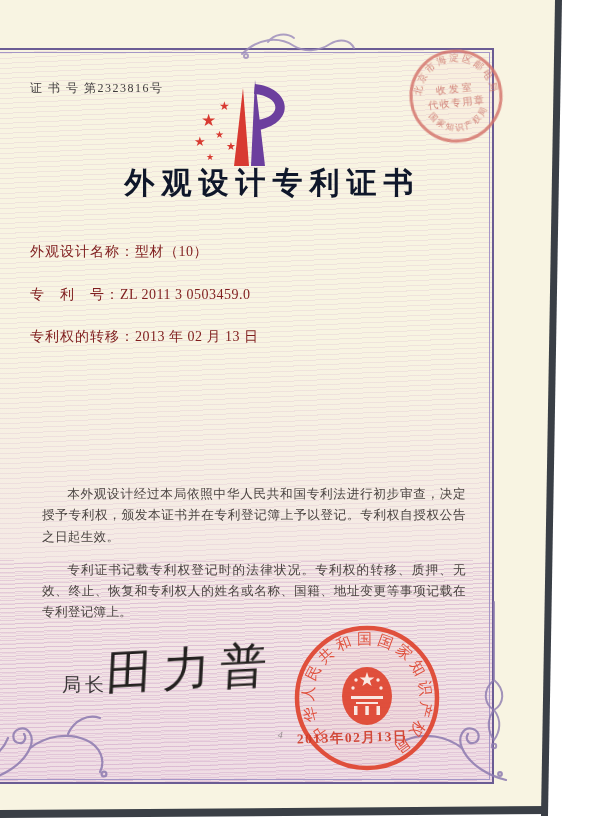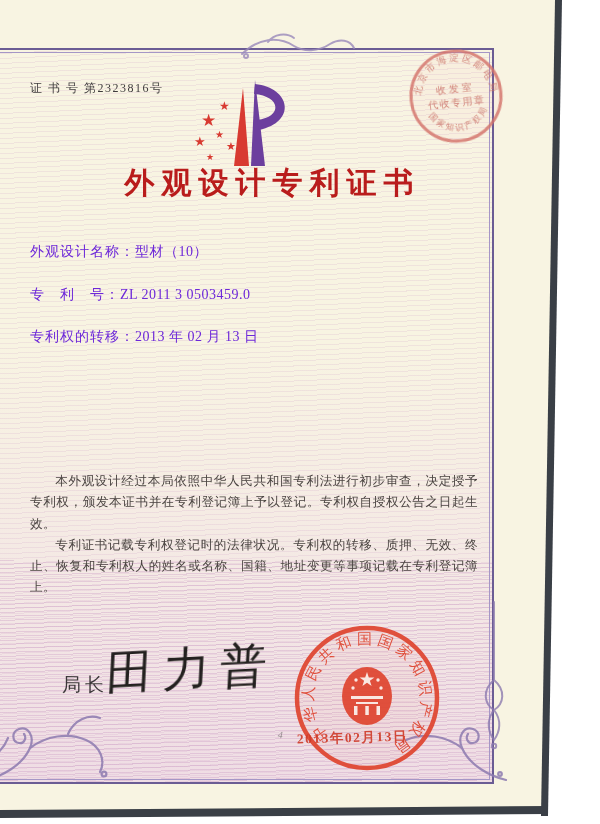--- a/index.html
+++ b/index.html
@@ -16,27 +16,27 @@
          background:repeating-linear-gradient(178deg,rgba(198,146,192,.34) 0 1px,transparent 1px 4px);}
   
   .cert-border{position:absolute;left:-14px;top:48px;width:504px;height:732px;
          border:2px solid #6b5c94;}
   .cert-border::after{content:"";position:absolute;inset:2px;border:1px solid #a596c6;}
   
   .edges{position:absolute;inset:0;pointer-events:none;}
   
   .cert-no{position:absolute;left:30px;top:80px;font-size:12px;letter-spacing:1.5px;color:#3f3b3d;}
   .title{position:absolute;left:0;top:163px;width:545px;text-align:center;
-         font-size:30px;font-weight:bold;letter-spacing:7px;color:#b91c1c;}
+         font-size:30px;font-weight:bold;letter-spacing:7px;color:#0f172a;}
   .fields{position:absolute;left:30px;top:243px;width:440px;}
-  .field{height:42.5px;font-size:14px;color:#6d28d9;letter-spacing:.5px;white-space:nowrap;}
+  .field{height:42.5px;font-size:14px;color:#7f1d1d;letter-spacing:.5px;white-space:nowrap;}
   .field .lab{letter-spacing:1px;}
   .paras{position:absolute;left:30px;top:472px;width:448px;font-size:12.6px;
          line-height:21.3px;color:#4a4441;text-align:justify;letter-spacing:.3px;}
-  .paras p{margin:0;text-indent:2em;font-family:Liberation Mono, monospace;}
+  .paras p{margin:12px;text-indent:2em;}
   .sig-role{position:absolute;left:62px;top:672px;font-size:19px;letter-spacing:4px;color:#3c3739;}
   .sig-name{position:absolute;left:106px;top:638px;font-size:47px;color:#23211f;
          letter-spacing:10px;transform:rotate(-3deg) skewX(-6deg);filter:blur(.3px);}
   .seal-date{position:absolute;left:297px;top:729px;font-size:13.5px;color:#cf3a28;
          letter-spacing:1.5px;transform:rotate(-1.5deg);font-weight:bold;opacity:.9;}
   .footer-page{position:absolute;left:150px;top:748px;width:170px;text-align:center;
          font-size:10.5px;letter-spacing:2px;color:#5d5560;opacity:.8;}
   .hand-mark{position:absolute;left:278px;top:729px;font-size:10px;color:#7a7376;
          transform:rotate(12deg);opacity:.7;}
   .seal-svg{position:absolute;left:287px;top:618px;filter:blur(.4px);opacity:.93;}

